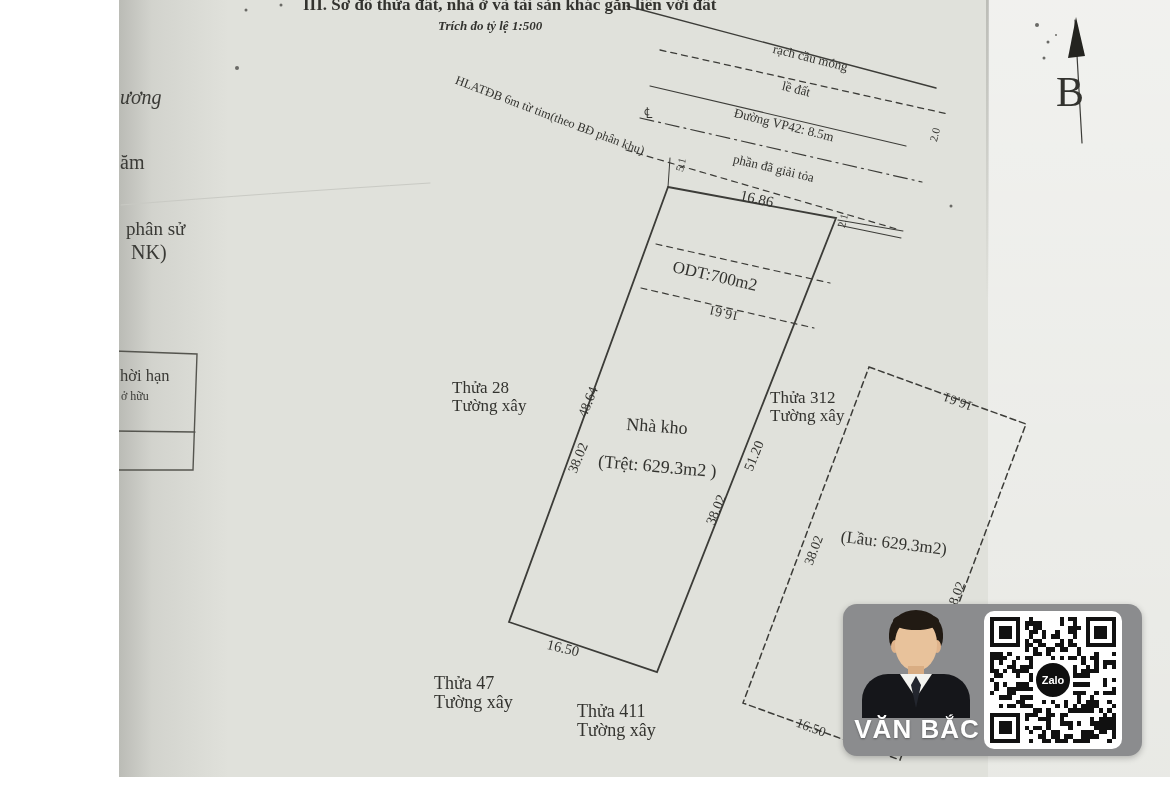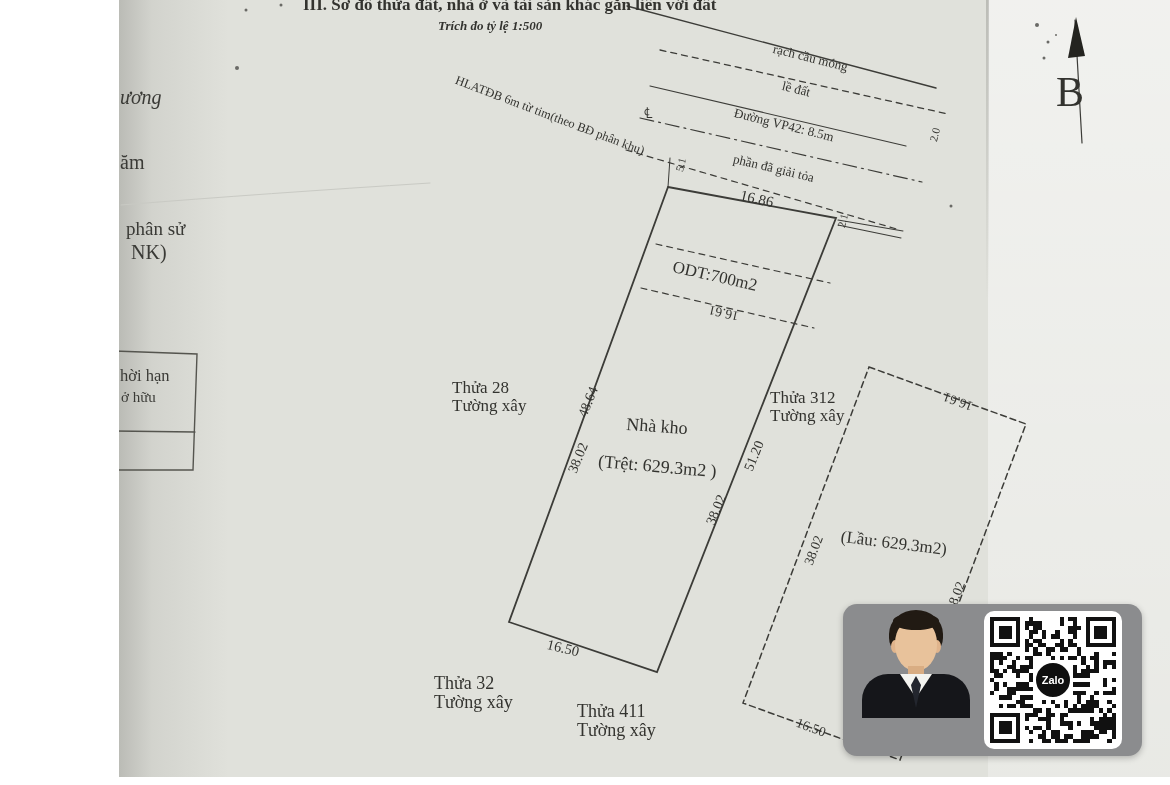--- a/index.html
+++ b/index.html
@@ -126,50 +126,51 @@
 
   <div class="lbl" style="left:452px;top:379px;font-size:17px;">
     <div>Thửa 28</div>
     <div>Tường xây</div>
   </div>
   <div class="lbl" style="left:770px;top:389px;font-size:17px;">
     <div>Thửa 312</div>
     <div>Tường xây</div>
   </div>
   <div class="lbl" style="left:434px;top:674px;font-size:18px;">
-    <div>Thửa 32</div>
+    <div>Thửa 47</div>
     <div>Tường xây</div>
   </div>
   <div class="lbl" style="left:577px;top:702px;font-size:18px;">
     <div>Thửa 411</div>
     <div>Tường xây</div>
   </div>
 
   <div class="frag" style="left:120px;top:86px;font-size:20px;font-style:italic;">ương</div>
   <div class="frag" style="left:120px;top:151px;font-size:20px;">ăm</div>
   <div class="frag" style="left:126px;top:218px;font-size:19px;">phân sử</div>
   <div class="frag" style="left:131px;top:241px;font-size:20px;">NK)</div>
   <div class="frag" style="left:120px;top:366px;font-size:16.5px;">hời hạn</div>
-  <div class="frag" style="left:121px;top:389px;font-size:15px;">ở hữu</div>
+  <div class="frag" style="left:121px;top:389px;font-size:12px;">ở hữu</div>
 
   <div class="white-strip-left"></div>
   <div class="white-strip-bottom"></div>
 
   <div class="wm-panel">
     <div class="photo">
       <div class="hair"></div>
       <div class="ear-l"></div>
       <div class="ear-r"></div>
       <div class="face"></div>
       <div class="fringe"></div>
       <div class="neck"></div>
       <div class="suit"></div>
       <div class="shirt"></div>
       <div class="tie"></div>
     </div>
+    <div class="wm-name">VĂN BẮC</div>
     <div class="qr-card">
       <svg id="qr-svg" width="126" height="126" viewBox="0 0 29 29" shape-rendering="crispEdges">
           <rect x="9" y="0" width="1" height="1" fill="#111"></rect>
           <rect x="16" y="0" width="1" height="1" fill="#111"></rect>
           <rect x="18" y="0" width="1" height="1" fill="#111"></rect>
           <rect x="19" y="0" width="1" height="1" fill="#111"></rect>
           <rect x="8" y="1" width="1" height="1" fill="#111"></rect>
           <rect x="9" y="1" width="1" height="1" fill="#111"></rect>
           <rect x="10" y="1" width="1" height="1" fill="#111"></rect>
           <rect x="11" y="1" width="1" height="1" fill="#111"></rect>

